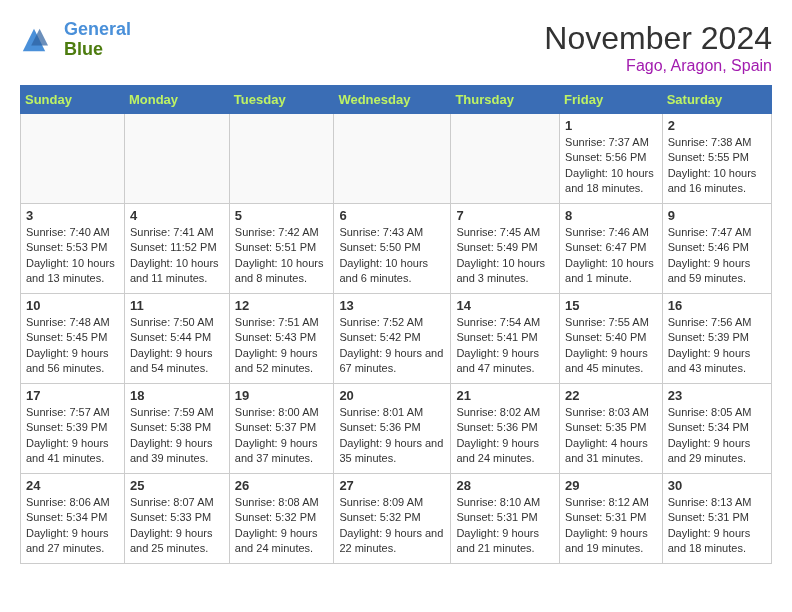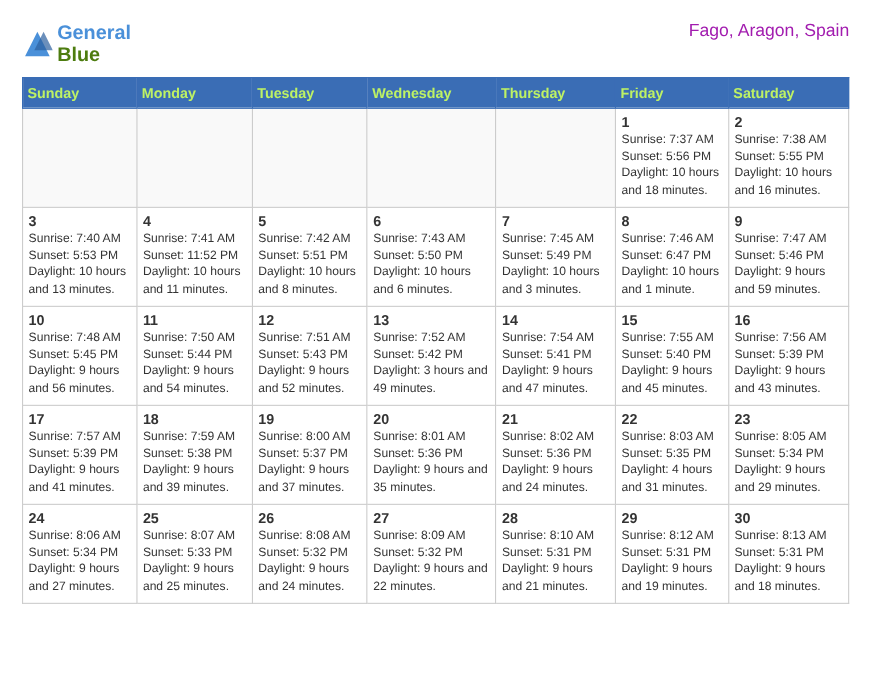--- a/index.html
+++ b/index.html
@@ -12,21 +12,21 @@
     }
     .header {
       display: flex;
       justify-content: space-between;
       align-items: flex-start;
       margin-bottom: 10px;
     }
     .logo {
       display: flex;
       align-items: center;
-      gap: 4px;
+      gap: 16px;
     }
     .logo-text {
       font-size: 18px;
       font-weight: bold;
       color: #333;
       line-height: 1.1;
     }
     .logo-text span {
       color: #4a90d9;
     }
@@ -88,20 +88,21 @@
     <svg class="logo-icon" viewBox="0 0 40 40">
       <polygon points="20,4 36,36 4,36" fill="#4a90d9"></polygon>
       <polygon points="28,4 40,28 16,28" fill="#2c5f9e" opacity="0.7"></polygon>
     </svg>
     <div class="logo-text">
       <div><span>General</span></div>
       <div><span style="color:#4d7c0f">Blue</span></div>
     </div>
   </div>
   <div class="title-block">
+    <div class="month-title">November 2024</div>
     <div class="location">Fago, Aragon, Spain</div>
   </div>
 </div>
 
 <table>
   <thead>
     <tr>
     <th>Sunday</th>
         <th>Monday</th>
         <th>Tuesday</th>
@@ -216,21 +217,21 @@
             <div>Sunrise: 7:51 AM</div>
             <div>Sunset: 5:43 PM</div>
             <div>Daylight: 9 hours and 52 minutes.</div>
           </div>
         </td>
         <td>
           <span class="day-num">13</span>
           <div class="day-info">
             <div>Sunrise: 7:52 AM</div>
             <div>Sunset: 5:42 PM</div>
-            <div>Daylight: 3 hours and 49 minutes.</div>
+            <div>Daylight: 9 hours and 67 minutes.</div>
           </div>
         </td>
         <td>
           <span class="day-num">14</span>
           <div class="day-info">
             <div>Sunrise: 7:54 AM</div>
             <div>Sunset: 5:41 PM</div>
             <div>Daylight: 9 hours and 47 minutes.</div>
           </div>
         </td>

